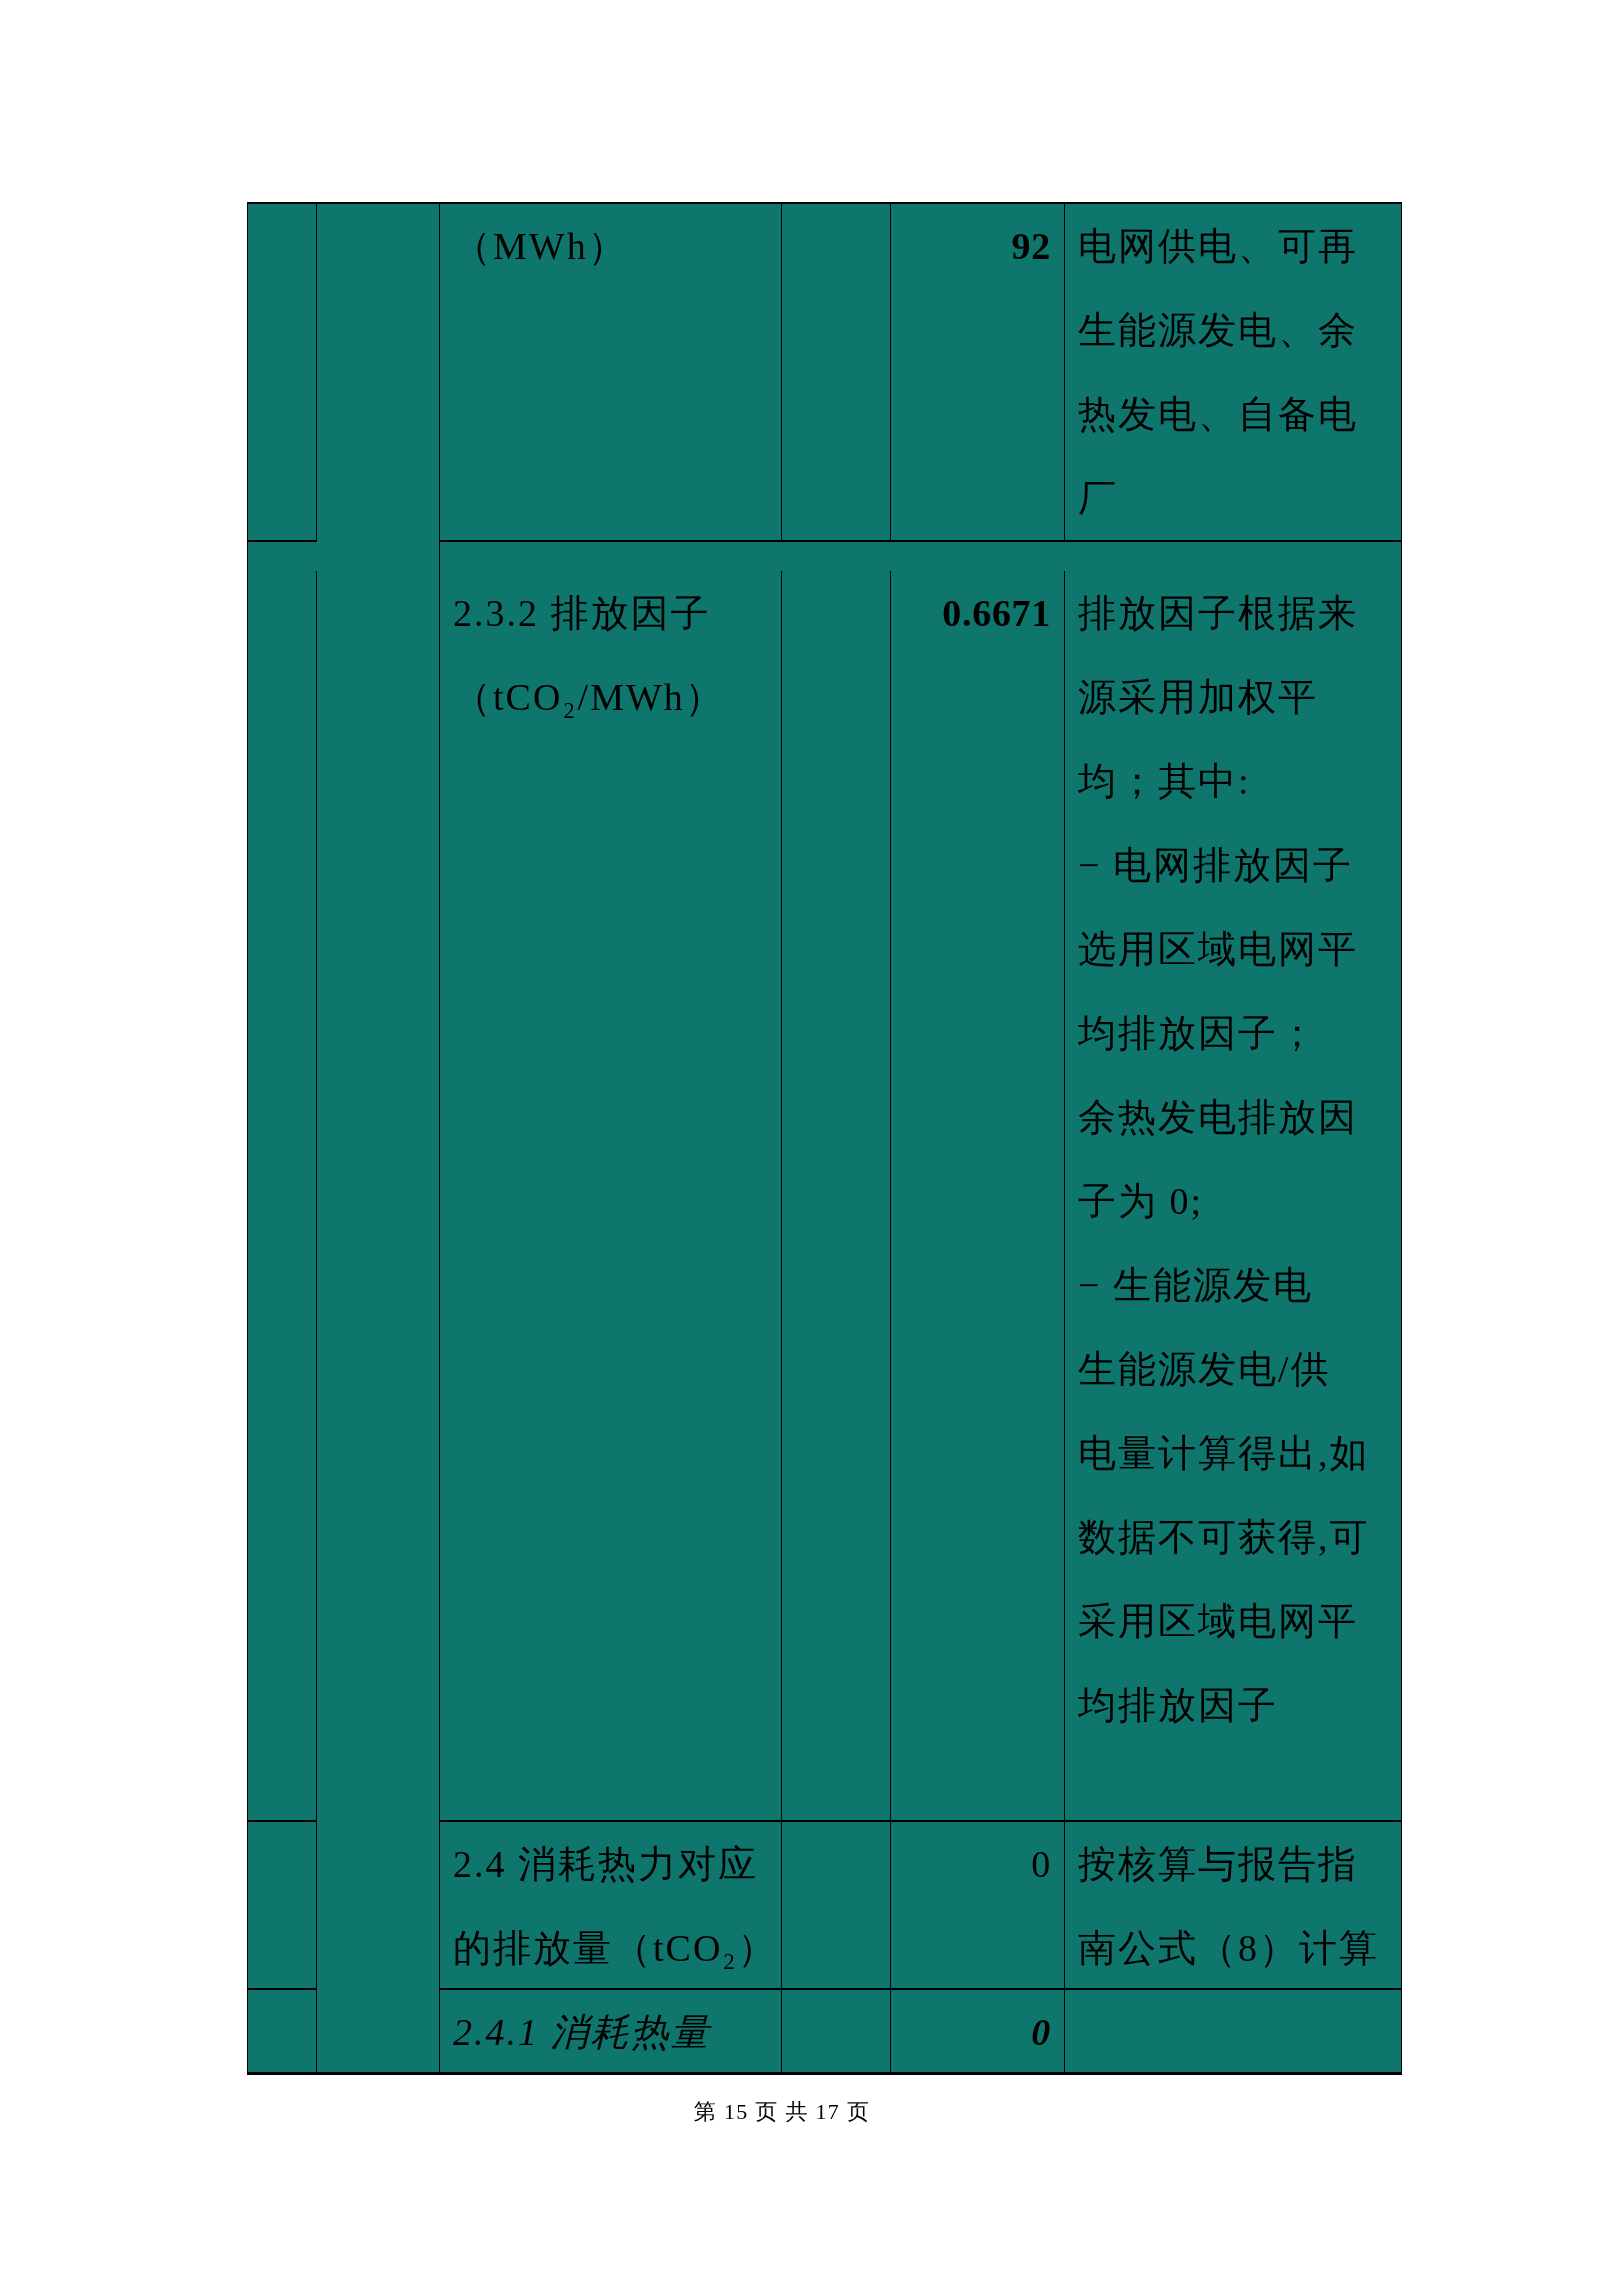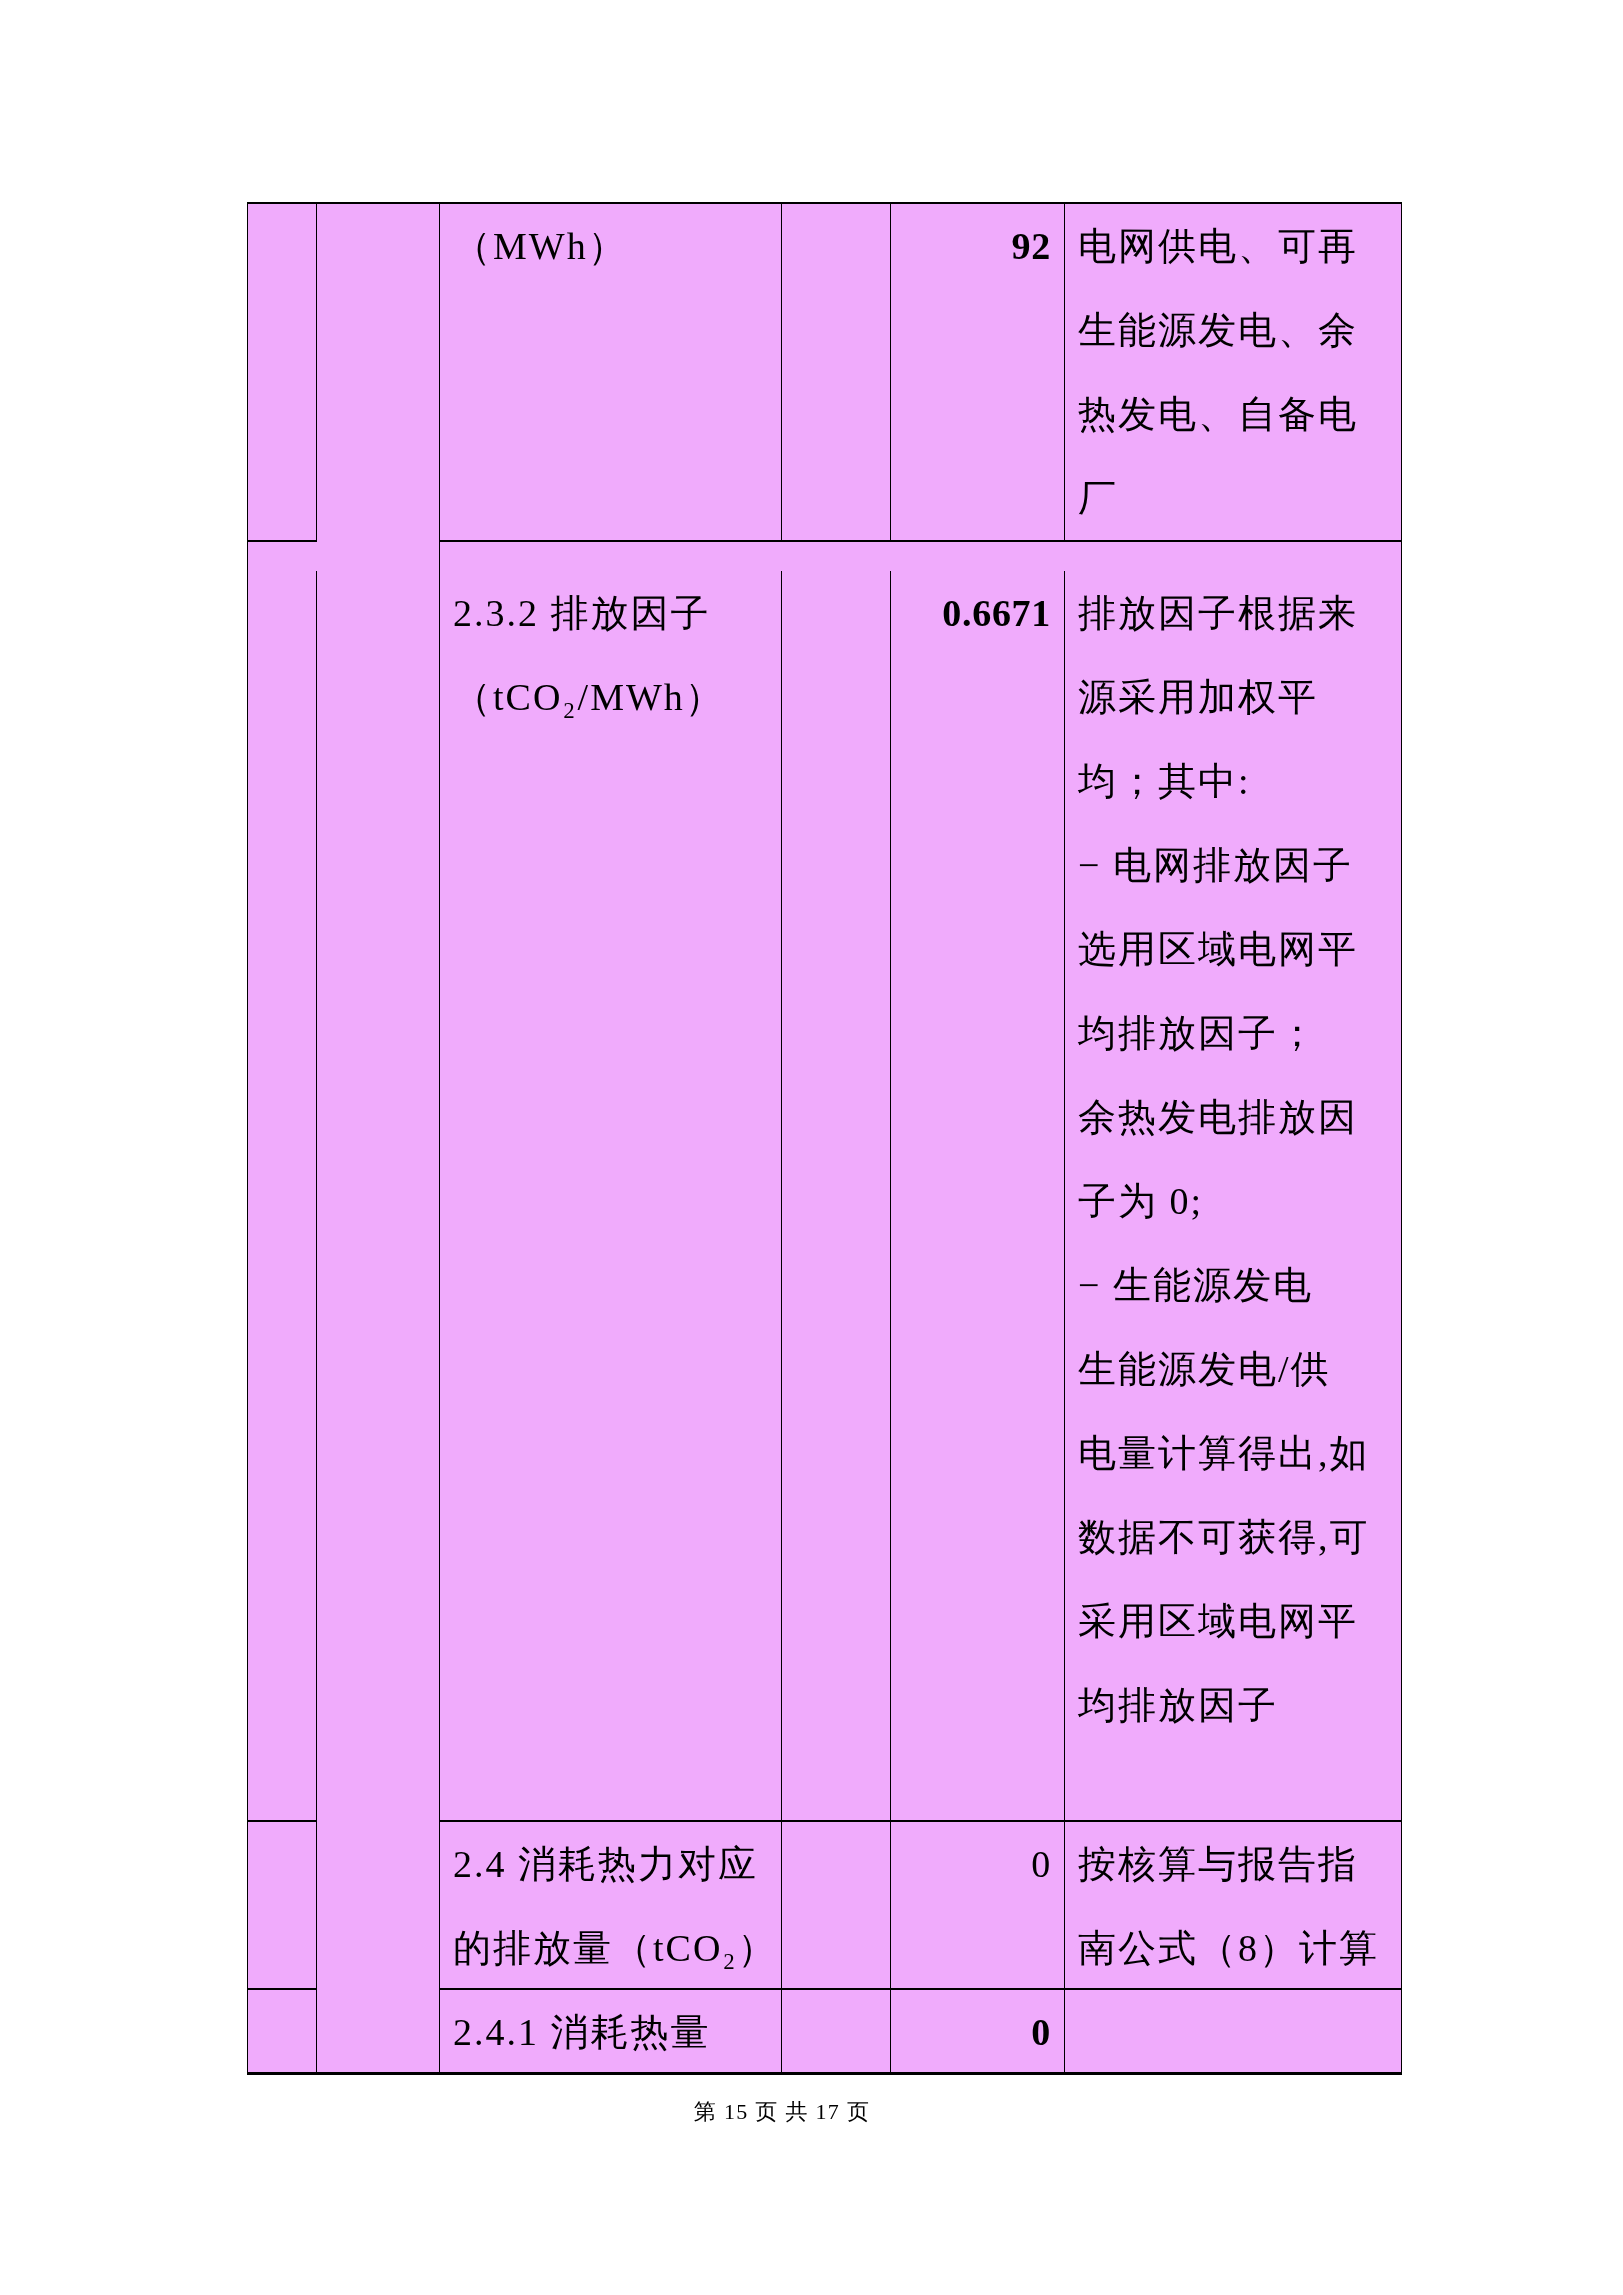--- a/index.html
+++ b/index.html
@@ -2,34 +2,34 @@
 <html style="font-size:10.5px"><head>
 <meta charset="utf-8">
 <style>
   html,body{margin:0;padding:0;}
   body{
     width:1623px;height:2295px;position:relative;background:#ffffff;
     font-family:"Liberation Serif","DejaVu Serif",serif;color:#000;
   }
   .report-table{
     position:absolute;left:247px;top:202px;width:1155px;height:1873px;
-    box-sizing:border-box;background:#f0abfc;
+    box-sizing:border-box;background:#0f766e;
     border-top:2px solid #000;border-bottom:3.3px solid #000;
     border-left:1.3px solid #000;border-right:1.3px solid #000;
     display:grid;
     grid-template-columns:69px 123px 342px 109px 174px 1fr;
     grid-template-rows:338px 1280px 168px 1fr;
   }
   .cell{
     box-sizing:border-box;overflow:hidden;
     border-right:1.3px solid #000;border-bottom:2px solid #000;
     padding:0 13px;
   }
   .cell.last-col{border-right:none;}
-  .cell.last-row{border-bottom:none;}
+  .cell.last-row{border-bottom:none;font-style:italic;}
   .cell.merged{grid-column:2;grid-row:1/5;border-bottom:none;}
   .col1{grid-column:1;}
   .col3{grid-column:3;}
   .col4{grid-column:4;}
   .col5{grid-column:5;text-align:right;}
   .col6{grid-column:6;}
   .r1{grid-row:1;}
   .r2{grid-row:2;margin-top:29px;}
   .r3{grid-row:3;}
   .r4{grid-row:4;}

